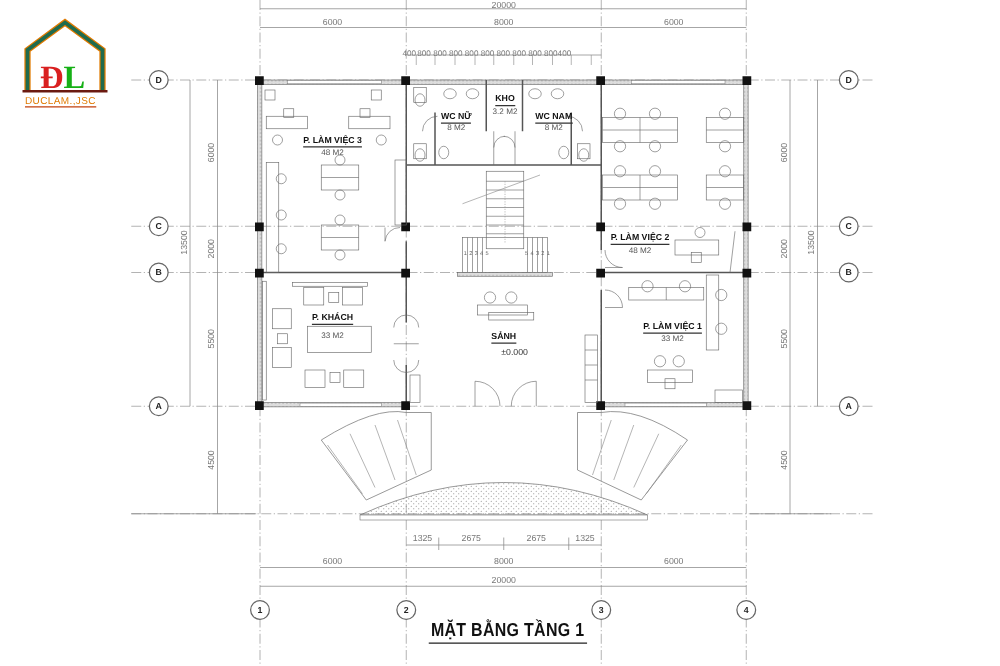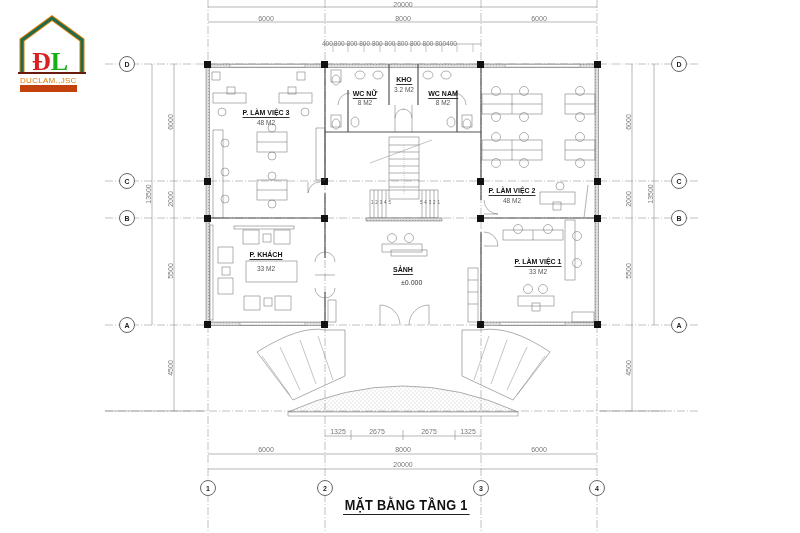--- a/index.html
+++ b/index.html
@@ -5,21 +5,21 @@
   html,body{margin:0;padding:0;background:#fff;}
   body{width:800px;height:533px;position:relative;overflow:hidden;font-family:"Liberation Sans",sans-serif;}
   #plan{position:absolute;left:0;top:0;width:800px;height:533px;}
   .dim{position:absolute;font-size:7px;color:#777;white-space:nowrap;transform:translateX(-50%);font-family:"Liberation Sans Narrow","Liberation Sans",sans-serif;}
   .dimv{position:absolute;font-size:7px;color:#777;white-space:nowrap;transform:translate(-50%,-50%) rotate(-90deg);}
   .room-name{position:absolute;font-size:7px;font-weight:bold;color:#111;white-space:nowrap;transform:translateX(-50%);border-bottom:0.6px solid #333;line-height:8px;}
   .room-area{position:absolute;font-size:6.5px;color:#555;white-space:nowrap;transform:translateX(-50%);}
   .bubble{position:absolute;width:14px;height:14px;border:1px solid #666;border-radius:50%;background:#fff;font-size:7px;font-weight:bold;color:#222;display:flex;align-items:center;justify-content:center;transform:translate(-50%,-50%);}
   .title{position:absolute;left:343px;top:496px;font-size:15px;font-weight:bold;color:#111;border-bottom:1px solid #222;padding:0 2px 1px 2px;letter-spacing:0.3px;transform:scaleX(0.85);transform-origin:left center;}
   .logo{position:absolute;left:14px;top:14px;width:76px;height:70px;}
-  .logo-text{position:absolute;left:19px;top:73px;font-size:8px;color:#e07a00;letter-spacing:0.3px;border-bottom:7px solid #c2410c;}
+  .logo-text{position:absolute;left:19px;top:73px;font-size:8px;color:#e07a00;letter-spacing:0.3px;border-bottom:1px solid #c2410c;}
   .logo-letters{position:absolute;left:32px;top:36px;font-family:"Liberation Serif",serif;font-size:26px;font-weight:bold;line-height:26px;margin-top:13px;}
   .logo-d{color:#d92020;}
   .logo-l{color:#16b016;}
   .level{position:absolute;font-size:7px;color:#333;}
 </style>
 </head>
 <body>
 
 <div class="logo">
   <svg width="76" height="62" viewBox="0 0 76 62">

